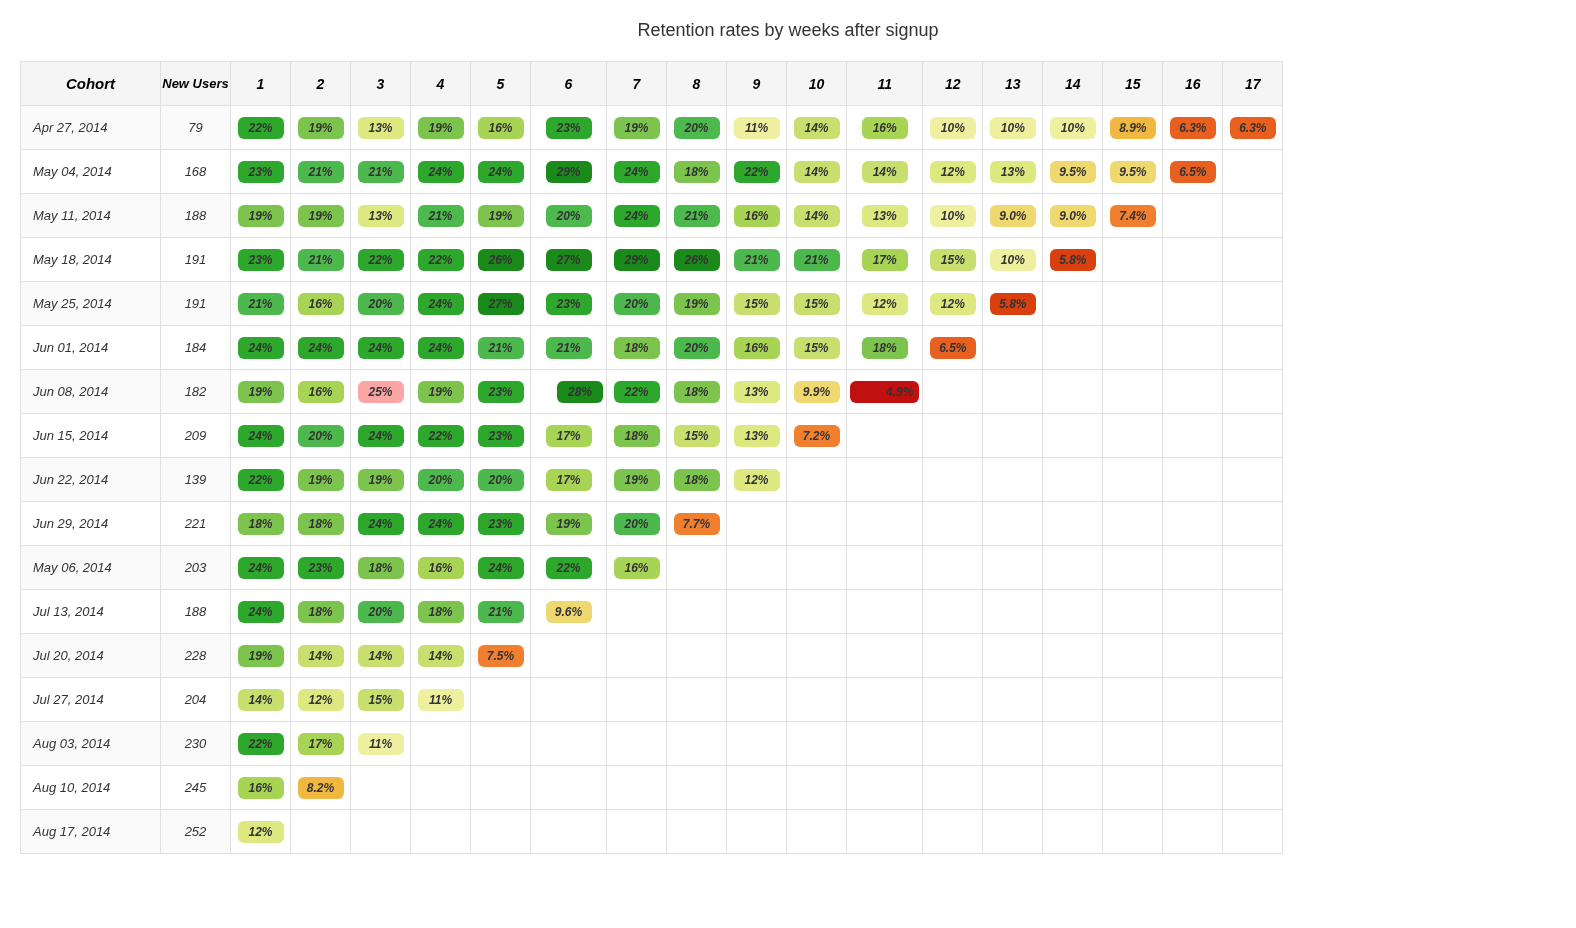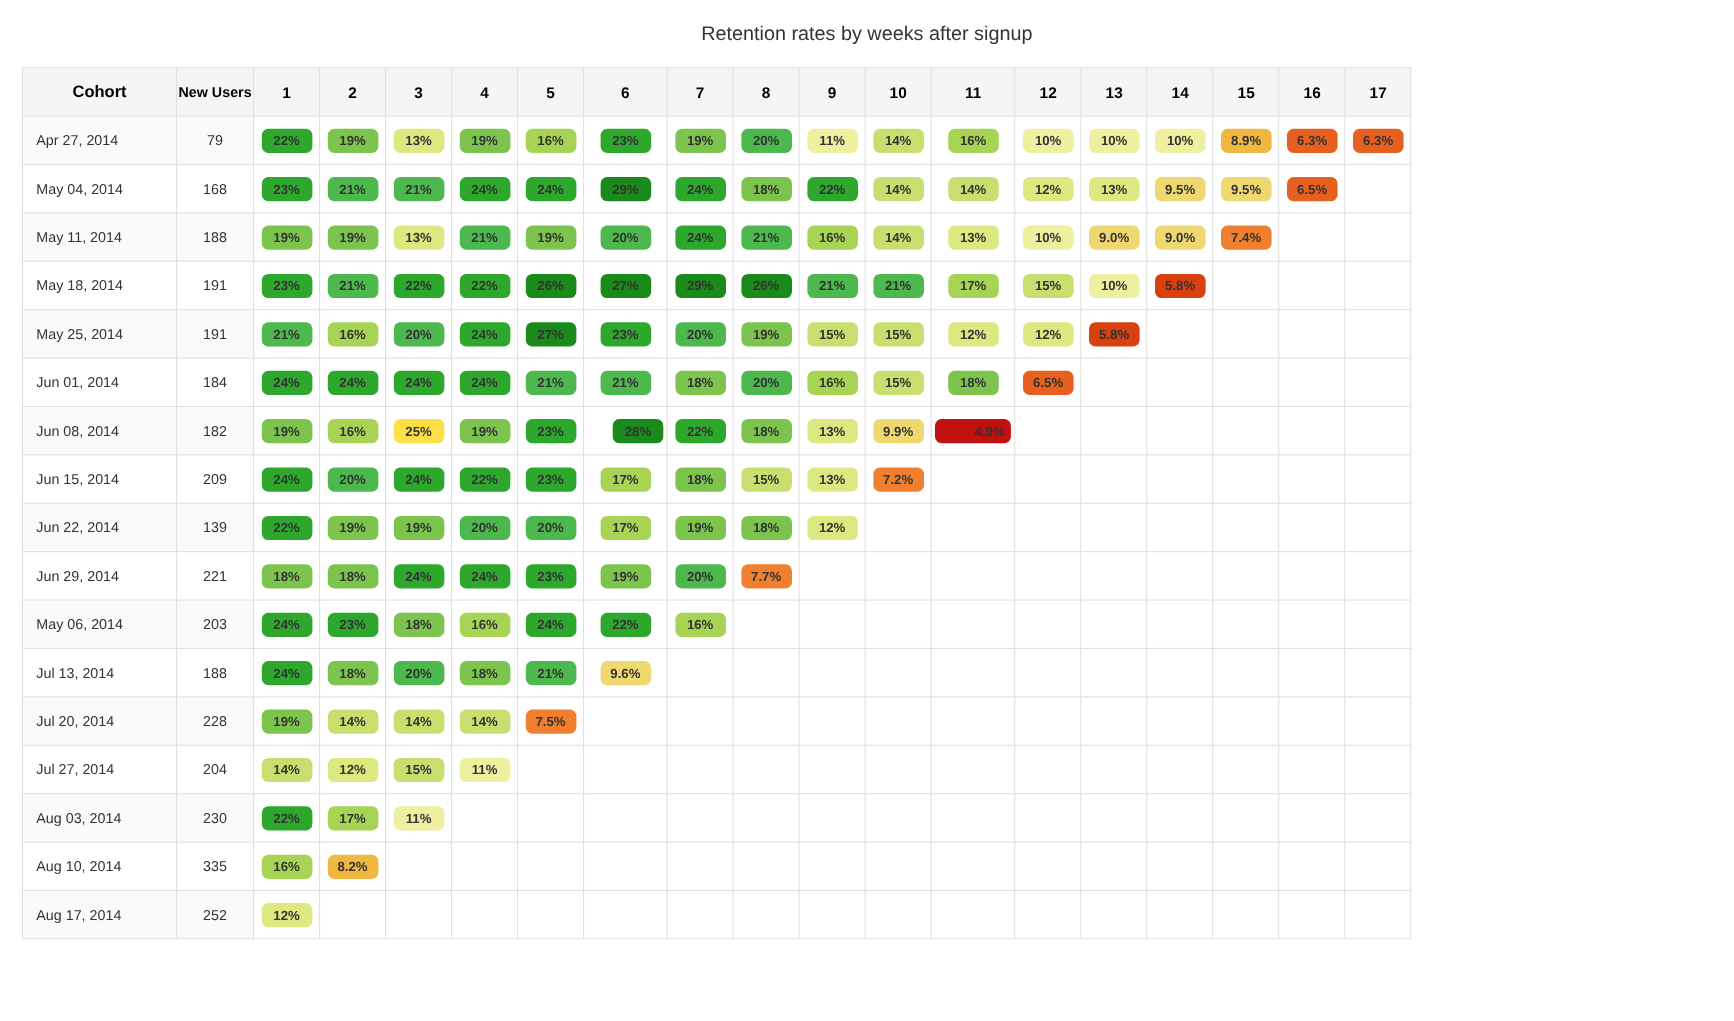--- a/index.html
+++ b/index.html
@@ -10,20 +10,21 @@
     }
     .page-title {
       text-align: center;
       font-size: 18px;
       font-weight: normal;
       margin-bottom: 20px;
       color: #333;
     }
     .table-container {
       overflow-x: auto;
+      font-style: italic;
     }
     table {
       border-collapse: collapse;
       font-size: 13px;
     }
     th, td {
       border: 1px solid #e0e0e0;
       text-align: center;
       padding: 0;
       height: 44px;
@@ -236,21 +237,21 @@
           <td class="empty-cell"></td>
           <td class="empty-cell"></td>
           <td class="empty-cell"></td>
           <td class="empty-cell"></td>
         </tr>
         <tr>
           <td class="cohort-cell">Jun 08, 2014</td>
           <td class="new-users-cell">182</td>
           <td class="rate-cell"><span class="rate-badge" style="background-color: rgb(124, 196, 77);">19%</span></td>
           <td class="rate-cell"><span class="rate-badge" style="background-color: rgb(168, 212, 85);">16%</span></td>
-          <td class="rate-cell"><span class="rate-badge" style="background-color: #fde047;">25%</span></td>
+          <td class="rate-cell"><span class="rate-badge" style="background-color: #fca5a5;">25%</span></td>
           <td class="rate-cell"><span class="rate-badge" style="background-color: rgb(124, 196, 77);">19%</span></td>
           <td class="rate-cell"><span class="rate-badge" style="background-color: rgb(45, 168, 45);">23%</span></td>
           <td class="rate-cell"><span class="rate-badge" style="background-color: rgb(26, 138, 26); margin-left: 23px;">28%</span></td>
           <td class="rate-cell"><span class="rate-badge" style="background-color: rgb(45, 168, 45);">22%</span></td>
           <td class="rate-cell"><span class="rate-badge" style="background-color: rgb(124, 196, 77);">18%</span></td>
           <td class="rate-cell"><span class="rate-badge" style="background-color: rgb(221, 232, 128);">13%</span></td>
           <td class="rate-cell"><span class="rate-badge" style="background-color: rgb(240, 216, 112);">9.9%</span></td>
           <td class="rate-cell"><span class="rate-badge" style="background-color: rgb(192, 16, 16); padding-left: 36px;">4.9%</span></td>
           <td class="empty-cell"></td>
           <td class="empty-cell"></td>
@@ -422,21 +423,21 @@
           <td class="empty-cell"></td>
           <td class="empty-cell"></td>
           <td class="empty-cell"></td>
           <td class="empty-cell"></td>
           <td class="empty-cell"></td>
           <td class="empty-cell"></td>
           <td class="empty-cell"></td>
         </tr>
         <tr>
           <td class="cohort-cell">Aug 10, 2014</td>
-          <td class="new-users-cell">335</td>
+          <td class="new-users-cell">245</td>
           <td class="rate-cell"><span class="rate-badge" style="background-color: rgb(168, 212, 85);">16%</span></td>
           <td class="rate-cell"><span class="rate-badge" style="background-color: rgb(240, 184, 64);">8.2%</span></td>
           <td class="empty-cell"></td>
           <td class="empty-cell"></td>
           <td class="empty-cell"></td>
           <td class="empty-cell"></td>
           <td class="empty-cell"></td>
           <td class="empty-cell"></td>
           <td class="empty-cell"></td>
           <td class="empty-cell"></td>

